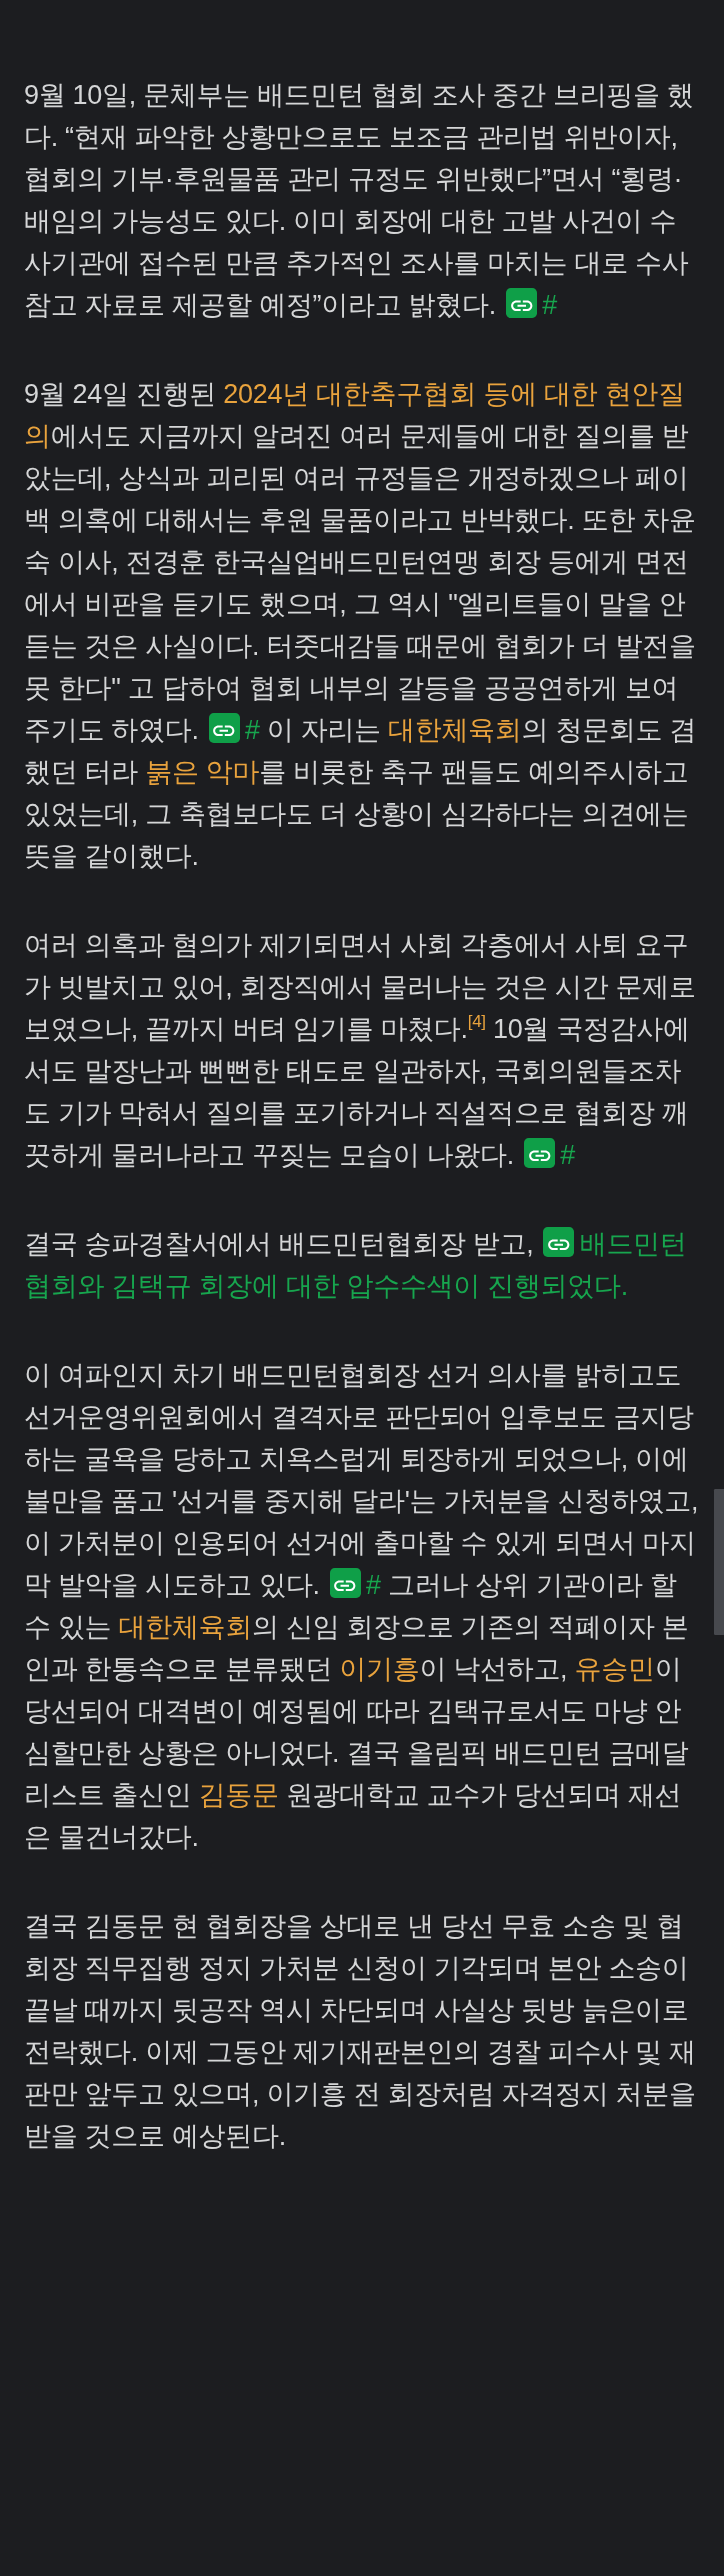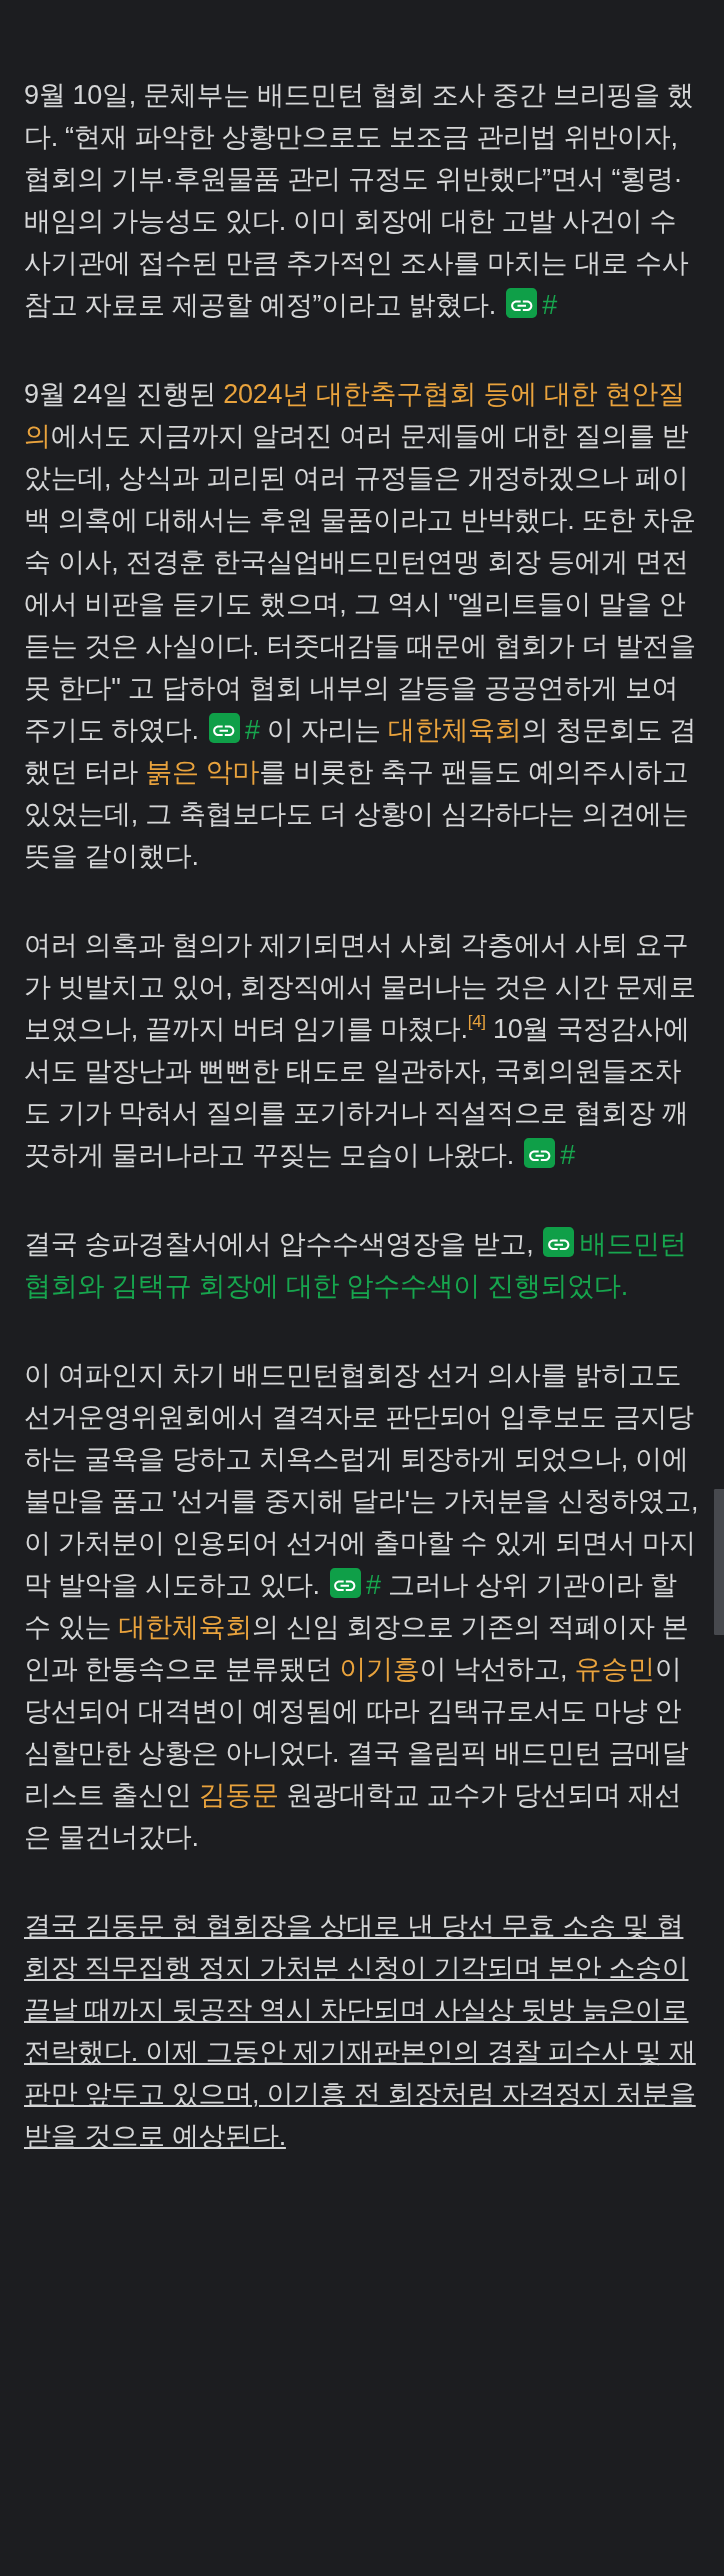--- a/index.html
+++ b/index.html
@@ -27,21 +27,21 @@
     overflow:hidden;
     margin-top:47px;
   }
   .para{
     margin:0 0 47px 0;
     font-size:27px;
     line-height:42px;
     word-break:break-all;
     letter-spacing:-0.3px;
   }
-  .para:last-child{margin-bottom:0;text-decoration:underline;}
+  .para:last-child{margin-bottom:0;}
   .wiki-link{
     color:var(--link-orange);
     text-decoration:none;
     cursor:pointer;
   }
   .ext-link{
     color:var(--link-green);
     text-decoration:none;
     cursor:pointer;
   }
@@ -86,21 +86,21 @@
   <main>
       <p class="para"><span class="body-text">9월 10일, 문체부는 배드민턴 협회 조사 중간 브리핑을 했다. “현재 파악한 상황만으로도 보조금 관리법 위반이자, 협회의 기부·후원물품 관리 규정도 위반했다”면서 “횡령·배임의 가능성도 있다. 이미 회장에 대한 고발 사건이 수사기관에 접수된 만큼 추가적인 조사를 마치는 대로 수사 참고 자료로 제공할 예정”이라고 밝혔다. </span><span class="ext-icon"><svg viewBox="0 0 24 24">
             <path d="M3.9 12c0-1.71 1.39-3.1 3.1-3.1h4V7H7c-2.76 0-5 2.24-5 5s2.24 5 5 5h4v-1.9H7c-1.71 0-3.1-1.39-3.1-3.1zM8 13h8v-2H8v2zm9-6h-4v1.9h4c1.71 0 3.1 1.39 3.1 3.1s-1.39 3.1-3.1 3.1h-4V17h4c2.76 0 5-2.24 5-5s-2.24-5-5-5z"></path>
           </svg></span><a class="ext-link">#</a></p>
       <p class="para"><span class="body-text">9월 24일 진행된 </span><a class="wiki-link">2024년 대한축구협회 등에 대한 현안질의</a><span class="body-text">에서도 지금까지 알려진 여러 문제들에 대한 질의를 받았는데, 상식과 괴리된 여러 규정들은 개정하겠으나 페이백 의혹에 대해서는 후원 물품이라고 반박했다. 또한 차윤숙 이사, 전경훈 한국실업배드민턴연맹 회장 등에게 면전에서 비판을 듣기도 했으며, 그 역시 "엘리트들이 말을 안 듣는 것은 사실이다. 터줏대감들 때문에 협회가 더 발전을 못 한다" 고 답하여 협회 내부의 갈등을 공공연하게 보여주기도 하였다. </span><span class="ext-icon"><svg viewBox="0 0 24 24">
             <path d="M3.9 12c0-1.71 1.39-3.1 3.1-3.1h4V7H7c-2.76 0-5 2.24-5 5s2.24 5 5 5h4v-1.9H7c-1.71 0-3.1-1.39-3.1-3.1zM8 13h8v-2H8v2zm9-6h-4v1.9h4c1.71 0 3.1 1.39 3.1 3.1s-1.39 3.1-3.1 3.1h-4V17h4c2.76 0 5-2.24 5-5s-2.24-5-5-5z"></path>
           </svg></span><a class="ext-link">#</a><span class="body-text"> 이 자리는 </span><a class="wiki-link">대한체육회</a><span class="body-text">의 청문회도 겸했던 터라 </span><a class="wiki-link">붉은 악마</a><span class="body-text">를 비롯한 축구 팬들도 예의주시하고 있었는데, 그 축협보다도 더 상황이 심각하다는 의견에는 뜻을 같이했다.</span></p>
       <p class="para"><span class="body-text">여러 의혹과 혐의가 제기되면서 사회 각층에서 사퇴 요구가 빗발치고 있어, 회장직에서 물러나는 것은 시간 문제로 보였으나, 끝까지 버텨 임기를 마쳤다.</span><a class="fn">[4]</a><span class="body-text"> 10월 국정감사에서도 말장난과 뻔뻔한 태도로 일관하자, 국회의원들조차도 기가 막혀서 질의를 포기하거나 직설적으로 협회장 깨끗하게 물러나라고 꾸짖는 모습이 나왔다. </span><span class="ext-icon"><svg viewBox="0 0 24 24">
             <path d="M3.9 12c0-1.71 1.39-3.1 3.1-3.1h4V7H7c-2.76 0-5 2.24-5 5s2.24 5 5 5h4v-1.9H7c-1.71 0-3.1-1.39-3.1-3.1zM8 13h8v-2H8v2zm9-6h-4v1.9h4c1.71 0 3.1 1.39 3.1 3.1s-1.39 3.1-3.1 3.1h-4V17h4c2.76 0 5-2.24 5-5s-2.24-5-5-5z"></path>
           </svg></span><a class="ext-link">#</a></p>
-      <p class="para"><span class="body-text">결국 송파경찰서에서 압수수색영장을 받고, </span><span class="ext-icon"><svg viewBox="0 0 24 24">
+      <p class="para"><span class="body-text">결국 송파경찰서에서 배드민턴협회장 받고, </span><span class="ext-icon"><svg viewBox="0 0 24 24">
             <path d="M3.9 12c0-1.71 1.39-3.1 3.1-3.1h4V7H7c-2.76 0-5 2.24-5 5s2.24 5 5 5h4v-1.9H7c-1.71 0-3.1-1.39-3.1-3.1zM8 13h8v-2H8v2zm9-6h-4v1.9h4c1.71 0 3.1 1.39 3.1 3.1s-1.39 3.1-3.1 3.1h-4V17h4c2.76 0 5-2.24 5-5s-2.24-5-5-5z"></path>
           </svg></span><a class="ext-link">배드민턴협회와 김택규 회장에 대한 압수수색이 진행되었다.</a></p>
       <p class="para"><span class="body-text">이 여파인지 차기 배드민턴협회장 선거 의사를 밝히고도 선거운영위원회에서 결격자로 판단되어 입후보도 금지당하는 굴욕을 당하고 치욕스럽게 퇴장하게 되었으나, 이에 불만을 품고 '선거를 중지해 달라'는 가처분을 신청하였고, 이 가처분이 인용되어 선거에 출마할 수 있게 되면서 마지막 발악을 시도하고 있다. </span><span class="ext-icon"><svg viewBox="0 0 24 24">
             <path d="M3.9 12c0-1.71 1.39-3.1 3.1-3.1h4V7H7c-2.76 0-5 2.24-5 5s2.24 5 5 5h4v-1.9H7c-1.71 0-3.1-1.39-3.1-3.1zM8 13h8v-2H8v2zm9-6h-4v1.9h4c1.71 0 3.1 1.39 3.1 3.1s-1.39 3.1-3.1 3.1h-4V17h4c2.76 0 5-2.24 5-5s-2.24-5-5-5z"></path>
           </svg></span><a class="ext-link">#</a><span class="body-text"> 그러나 상위 기관이라 할 수 있는 </span><a class="wiki-link">대한체육회</a><span class="body-text">의 신임 회장으로 기존의 적폐이자 본인과 한통속으로 분류됐던 </span><a class="wiki-link">이기흥</a><span class="body-text">이 낙선하고, </span><a class="wiki-link">유승민</a><span class="body-text">이 당선되어 대격변이 예정됨에 따라 김택규로서도 마냥 안심할만한 상황은 아니었다. 결국 올림픽 배드민턴 금메달리스트 출신인 </span><a class="wiki-link">김동문</a><span class="body-text"> 원광대학교 교수가 당선되며 재선은 물건너갔다.</span></p>
       <p class="para"><span class="body-text">결국 김동문 현 협회장을 상대로 낸 당선 무효 소송 및 협회장 직무집행 정지 가처분 신청이 기각되며 본안 소송이 끝날 때까지 뒷공작 역시 차단되며 사실상 뒷방 늙은이로 전락했다. 이제 그동안 제기재판본인의 경찰 피수사 및 재판만 앞두고 있으며, 이기흥 전 회장처럼 자격정지 처분을 받을 것으로 예상된다.</span></p>
     </main>
   <div class="scrollbar-thumb"></div>
 </div>
 

